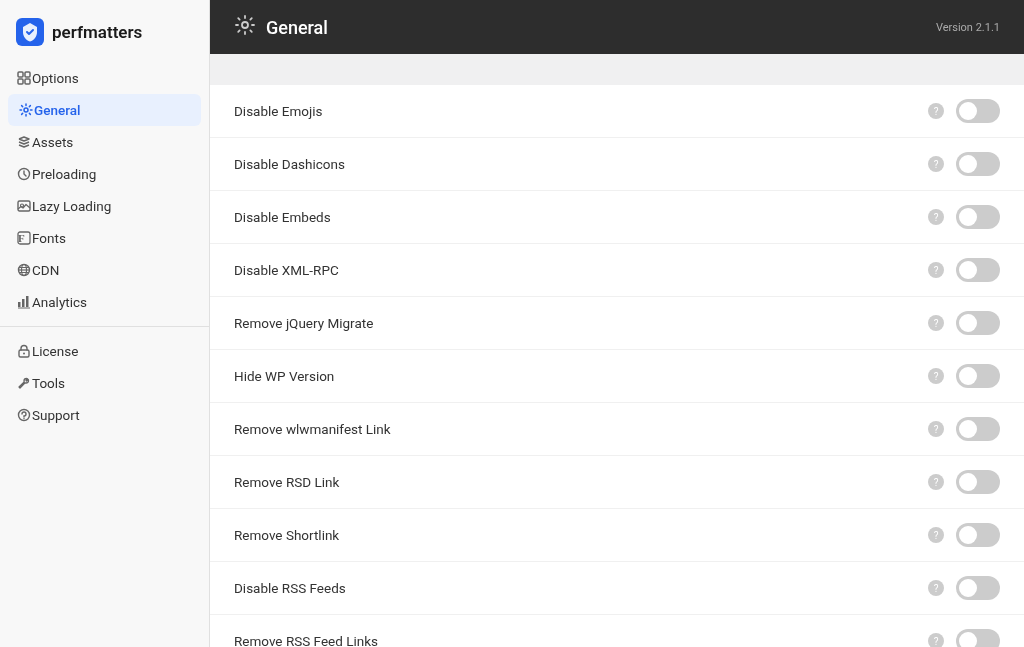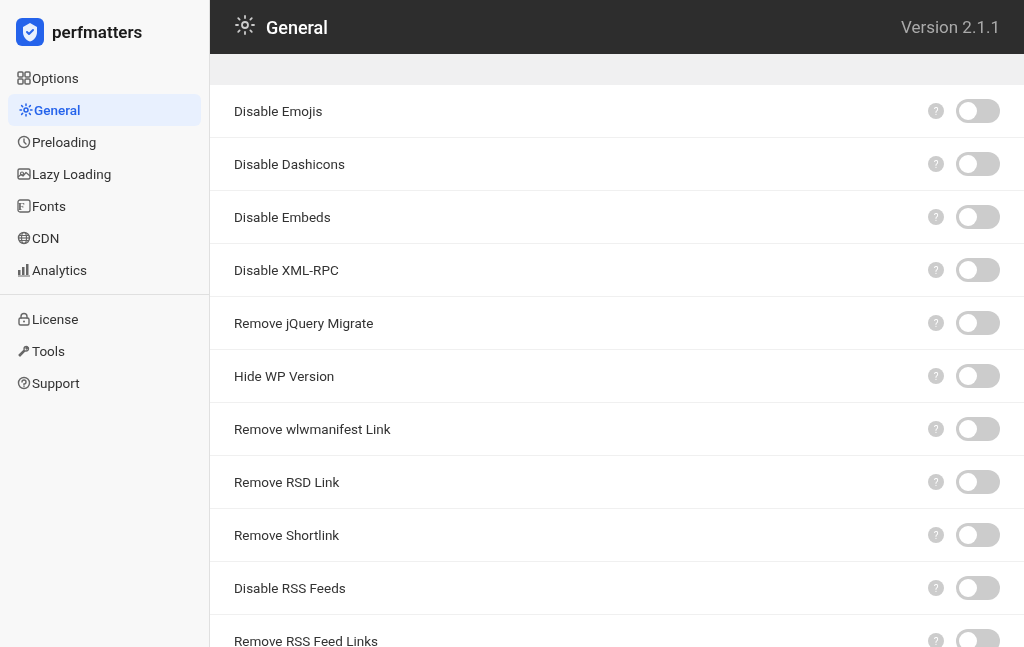--- a/index.html
+++ b/index.html
@@ -107,21 +107,21 @@
       display: flex;
       align-items: center;
       gap: 10px;
       color: #fff;
       font-size: 18px;
       font-weight: 500;
     }
 
     .version-text {
       color: #aaa;
-      font-size: 17px;
+      font-size: 11px;
     }
 
     .content-area {
       flex: 1;
       overflow-y: auto;
       background: #fff;
       padding: 0;
       margin-top: 31px;
     }
 
@@ -225,20 +225,30 @@
   <div class="sidebar-item active">
     <span class="item-icon">
       <svg width="14" height="14" viewBox="0 0 14 14" fill="none">
         <circle cx="7" cy="7" r="2" stroke="#2563eb" stroke-width="1.5"></circle>
         <path d="M7 1v1.5M7 11.5V13M1 7h1.5M11.5 7H13M2.64 2.64l1.06 1.06M10.3 10.3l1.06 1.06M2.64 11.36l1.06-1.06M10.3 3.7l1.06-1.06" stroke="#2563eb" stroke-width="1.5" stroke-linecap="round"></path>
       </svg>
     </span>
     <span class="item-label">General</span>
   </div>
 
+  <div class="sidebar-item">
+    <span class="item-icon">
+      <svg width="14" height="14" viewBox="0 0 14 14" fill="none">
+        <polyline points="2,4 7,2 12,4 7,6 2,4" stroke="#666" stroke-width="1.4" stroke-linejoin="round"></polyline>
+        <polyline points="2,7 7,9 12,7" stroke="#666" stroke-width="1.4" stroke-linejoin="round"></polyline>
+        <polyline points="2,10 7,12 12,10" stroke="#666" stroke-width="1.4" stroke-linejoin="round"></polyline>
+      </svg>
+    </span>
+    <span class="item-label">Assets</span>
+  </div>
 
   <div class="sidebar-item">
     <span class="item-icon">
       <svg width="14" height="14" viewBox="0 0 14 14" fill="none">
         <circle cx="7" cy="7" r="5.5" stroke="#666" stroke-width="1.4"></circle>
         <polyline points="7,4 7,7 9,9" stroke="#666" stroke-width="1.4" stroke-linecap="round"></polyline>
       </svg>
     </span>
     <span class="item-label">Preloading</span>
   </div>

